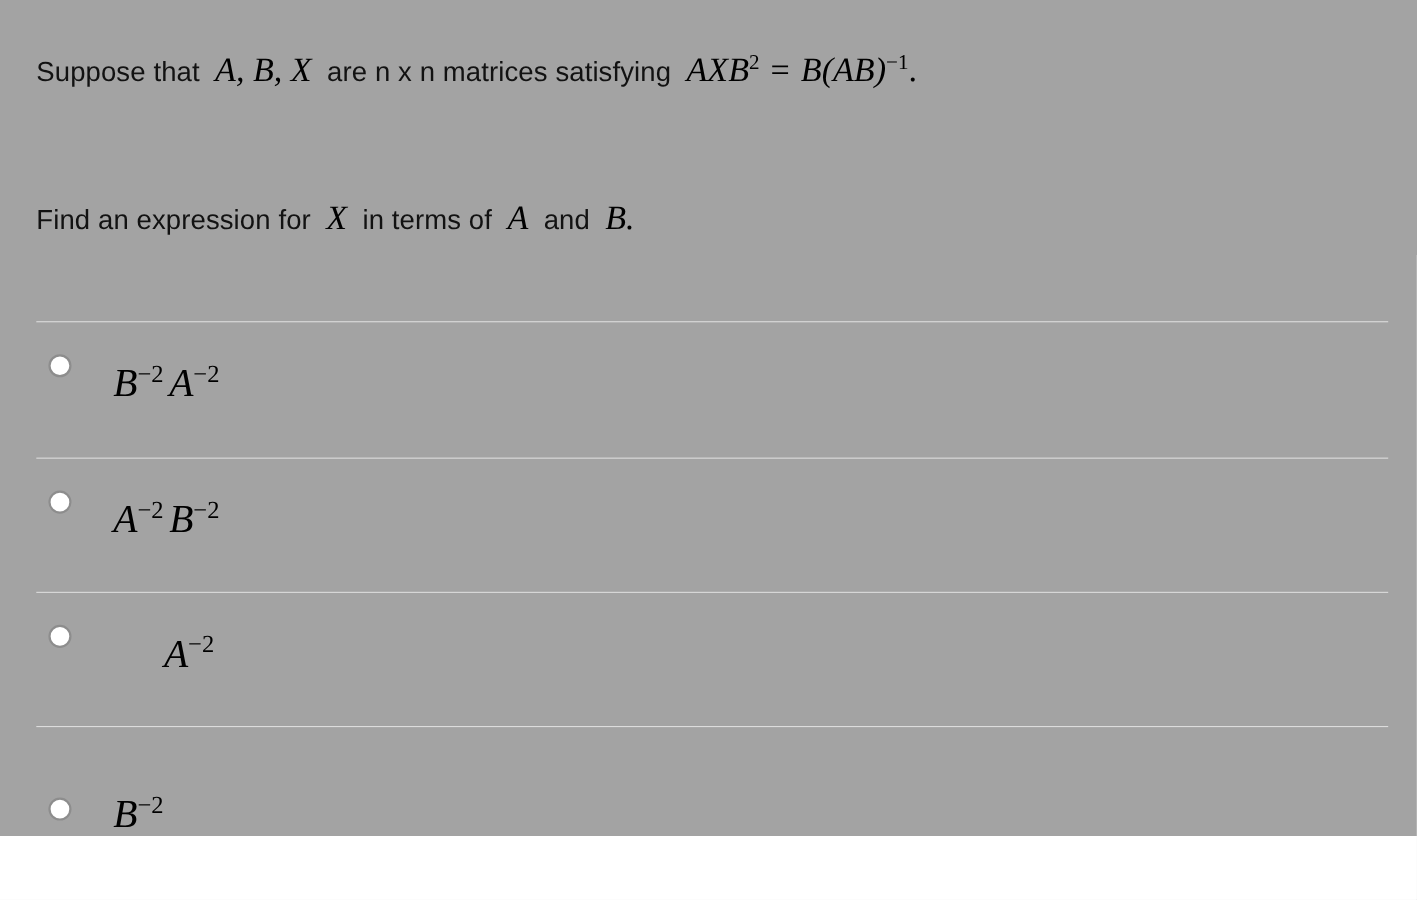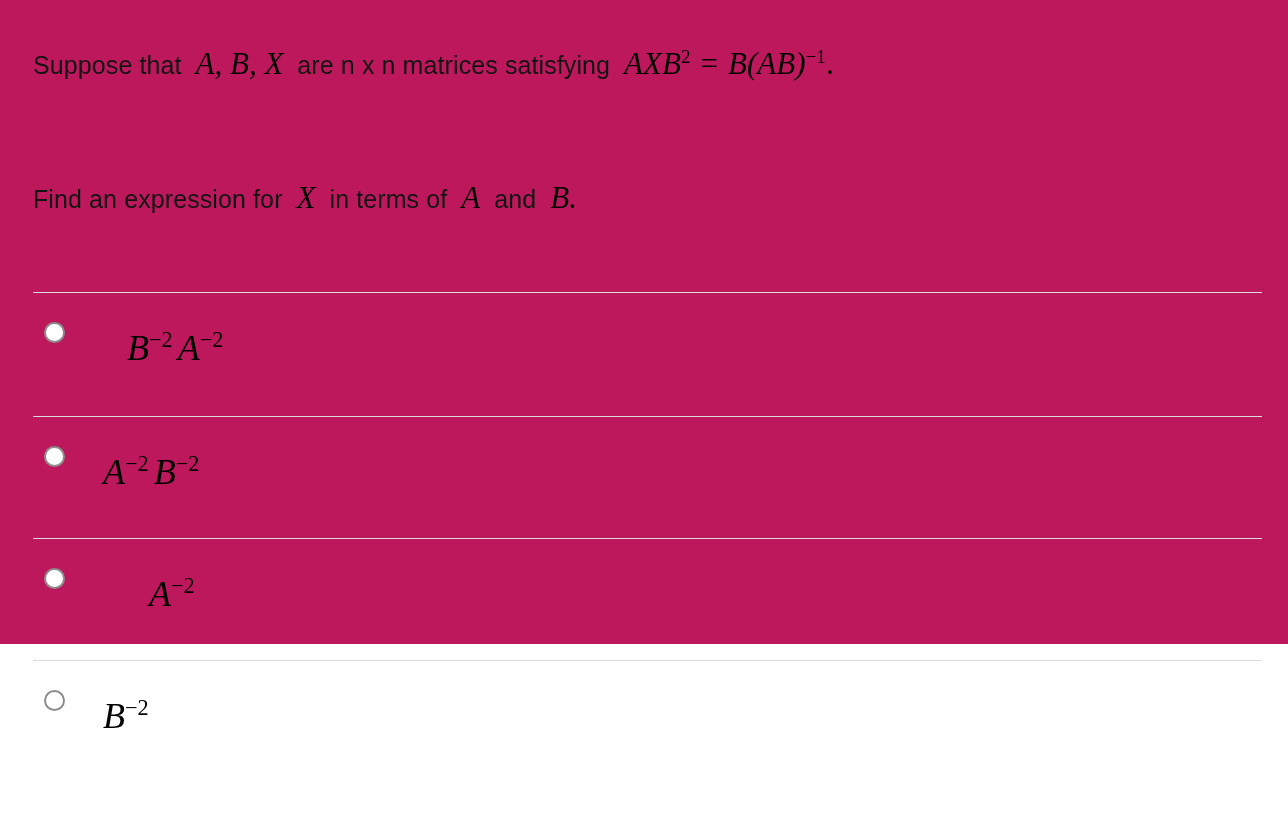--- a/index.html
+++ b/index.html
@@ -10,22 +10,22 @@
   body {
     width: 1288px;
     height: 818px;
     font-family: "Liberation Sans", sans-serif;
     color: #1a1a1a;
     overflow: hidden;
   }
   .page {
     position: relative;
     width: 1288px;
-    height: 644px;
-    background: #be185d;
+    height: 760px;
+    background: #a3a3a3;
   }
 
   
   .stem {
     position: absolute;
     left: 33px;
     right: 26px;
   }
   .stem-line-1 { top: 46px; }
   .stem-line-2 { top: 180px; }
@@ -69,24 +69,24 @@
     height: 1px;
     background: #dcdcdc;
     width: 100%;
   }
   .option-row {
     position: relative;
     display: flex;
     align-items: flex-start;
     box-sizing: border-box;
   }
-  .option-row.h1 { height: 123px; gap: 24px; }
+  .option-row.h1 { height: 123px; }
   .option-row.h2 { height: 121px; text-align: center; }
   .option-row.h3 { height: 121px; gap: 46px; }
-  .option-row.h4 { height: 120px; }
+  .option-row.h4 { height: 120px; align-items: center; }
 
   .radio {
     flex: 0 0 auto;
     width: 21px;
     height: 21px;
     border: 2px solid #8d8d8d;
     border-radius: 50%;
     background: #ffffff;
     margin-top: 29px;
     margin-left: 11px;

